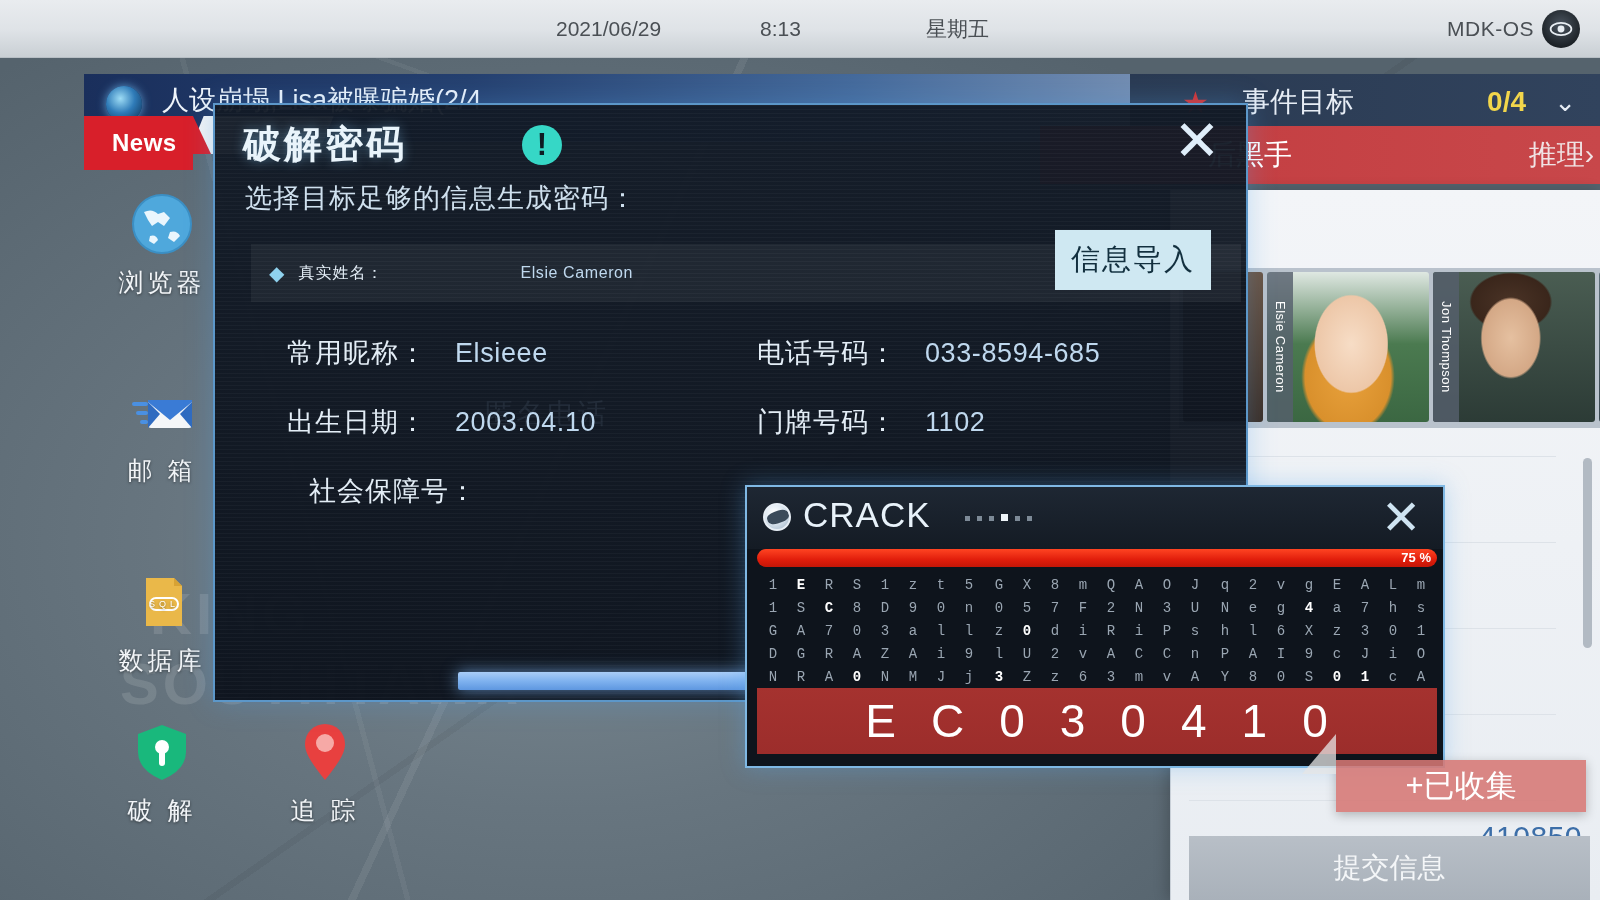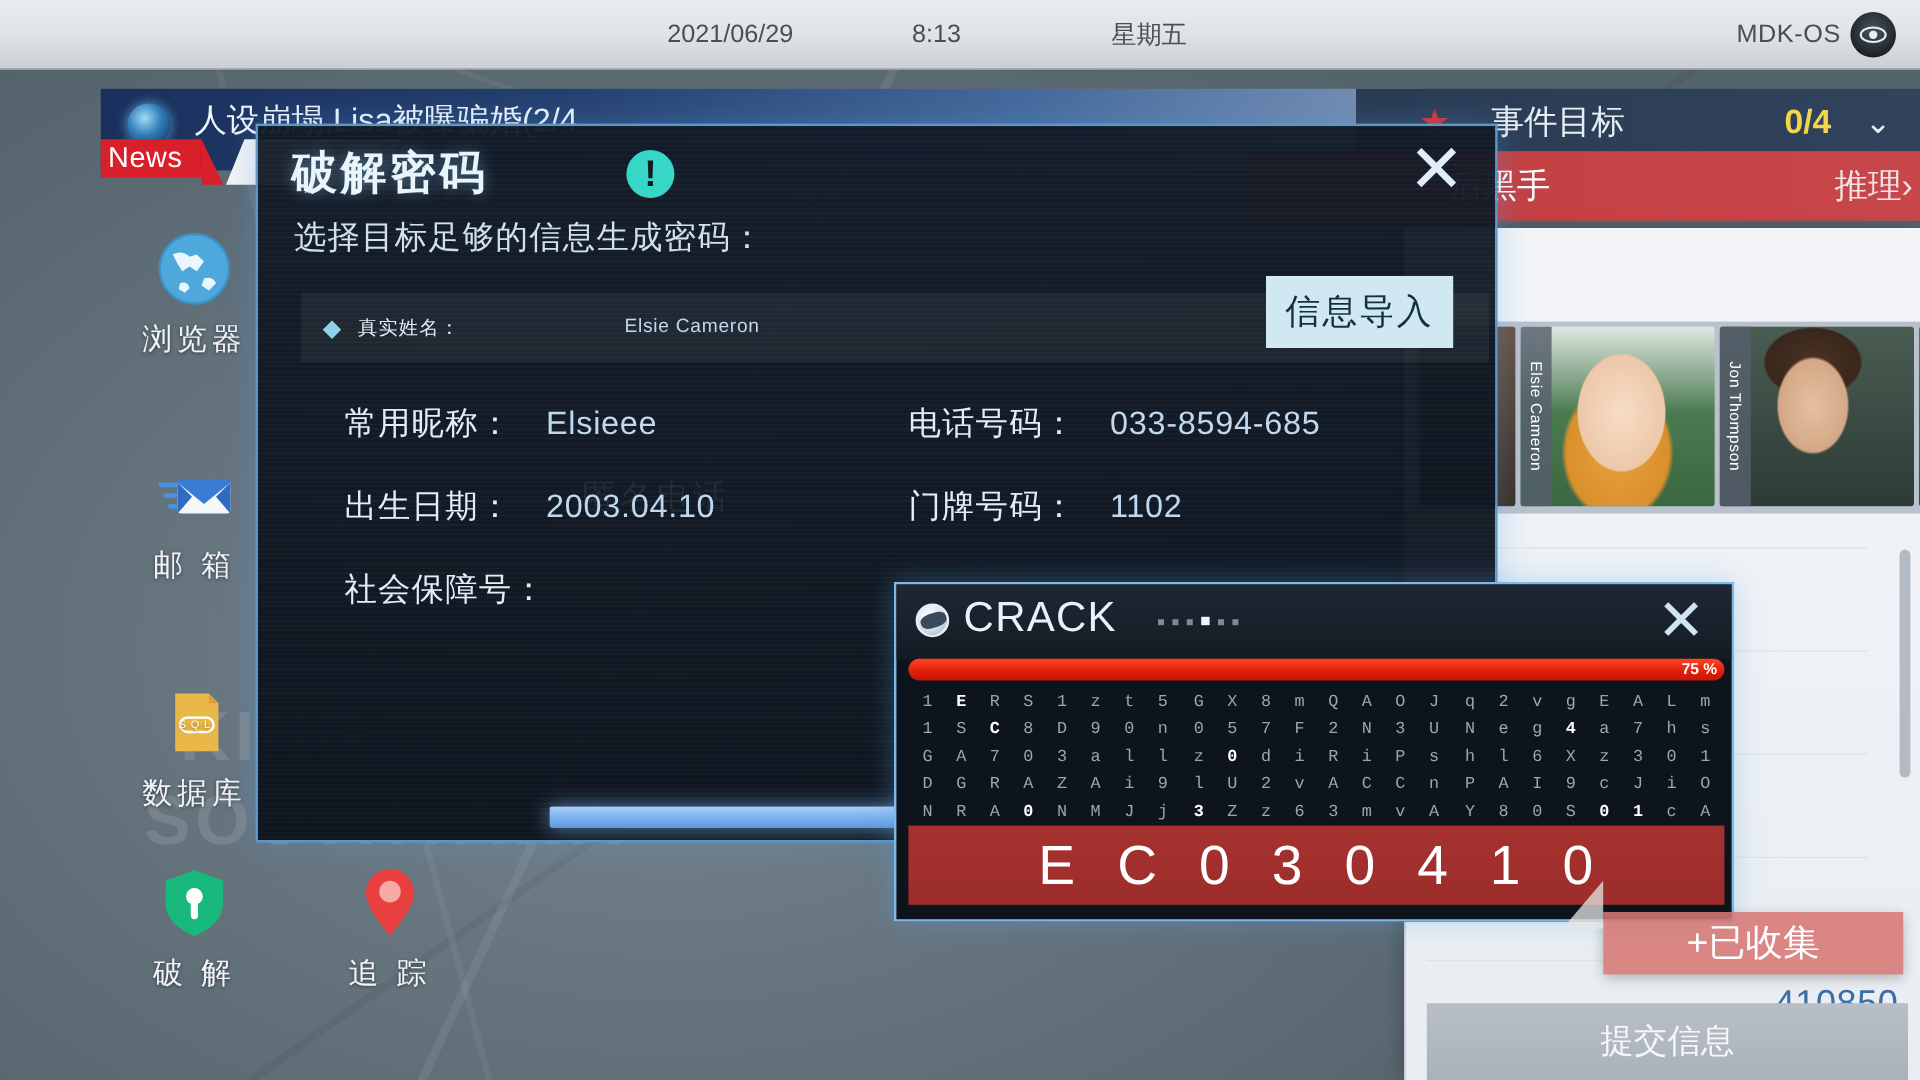--- a/index.html
+++ b/index.html
@@ -60,23 +60,23 @@
   #newsbar .nb-orb {
     position:absolute; left: 22px; top: 12px; width: 36px; height: 36px; border-radius:50%;
     background: radial-gradient(circle at 40% 35%, #9ddcf5 0%, #2f7bb8 45%, #0c2b4d 100%);
     box-shadow: 0 0 10px rgba(120,200,255,.7);
   }
   #newsbar .nb-text {
     position:absolute; left: 78px; top: 8px;
     color: #eef4fb; font-size: 27px; white-space: nowrap;
   }
   #news-tag {
-    position: absolute; left: 84px; top: 116px; height: 32px;
-    background: #d81f2a; color: #fff; font-weight: 400; font-size: 24px;
-    display:flex; align-items:center; padding: 0 16px 0 6px; letter-spacing:.5px;
+    position: absolute; left: 84px; top: 116px; height: 54px;
+    background: #d81f2a; color: #fff; font-weight: 700; font-size: 24px;
+    display:flex; align-items:center; padding: 0 16px 0 28px; letter-spacing:.5px;
     z-index: 6;
   }
   #news-tag::after{
     content:""; position:absolute; right:-18px; top:0; width:0;height:0;
     border-left: 18px solid #d81f2a; border-top: 38px solid transparent;
   }
   #news-tag-tail {
     position:absolute; left: 196px; top:116px; width: 130px; height: 38px;
     background: linear-gradient(90deg,#f2f4f6,#e2e6ea);
     transform: skewX(-22deg); z-index:5;
@@ -234,21 +234,21 @@
   }
 
   #grid-fields { position:absolute; left: 72px; top: 230px; width: 950px; }
   .gf { position:absolute; display:flex; align-items:center; font-size: 27px; }
   .gf .field-label { width: 168px; }
   #gf-nick  { left: 0;   top: 0; }
   #gf-phone { left: 470px; top: 0; }
   #gf-birth { left: 0;   top: 69px; }
   #gf-house { left: 470px; top: 69px; }
   #gf-ssn   { left: 0;   top: 138px; }
-  #gf-ssn .field-label { width: 190px; }
+  #gf-ssn .field-label { width: 190px; text-align: right; }
 
   #dlg-progress {
     position:absolute; left: 243px; top: 567px; width: 790px; height: 18px;
     background: linear-gradient(180deg,#a9cdf7 0%, #7fb2ef 50%, #5e97e0 100%);
     box-shadow: 0 0 16px rgba(130,190,255,.65);
     border-radius: 2px;
   }
   .dlg-ghost {
     position:absolute; color: rgba(160,190,220,.10); font-size: 28px; letter-spacing: 3px;
   }

